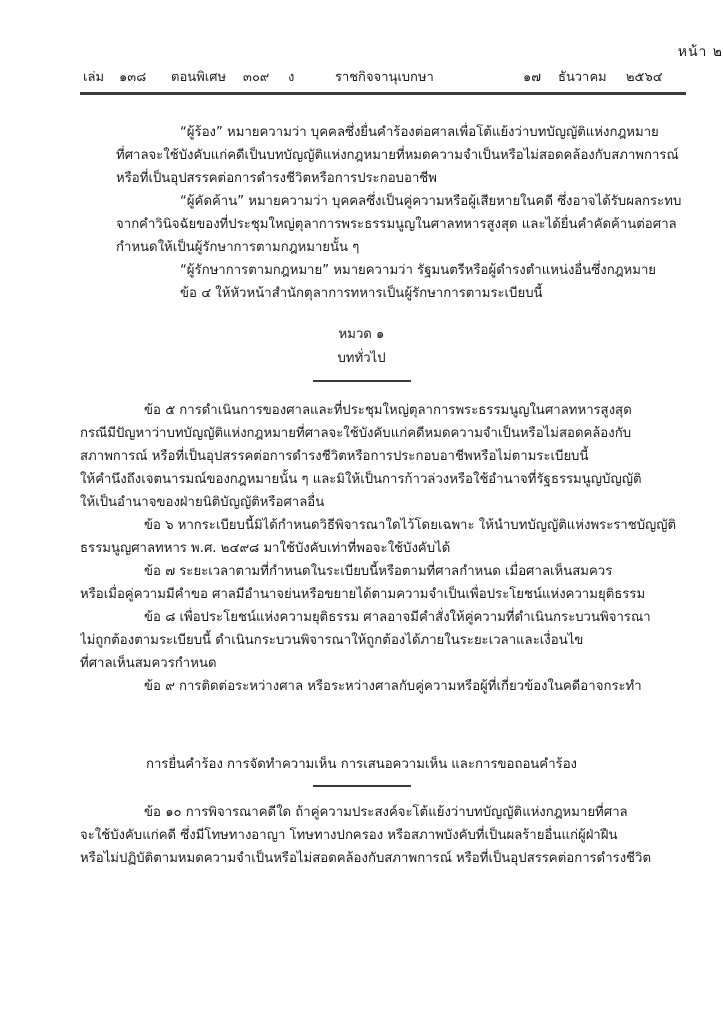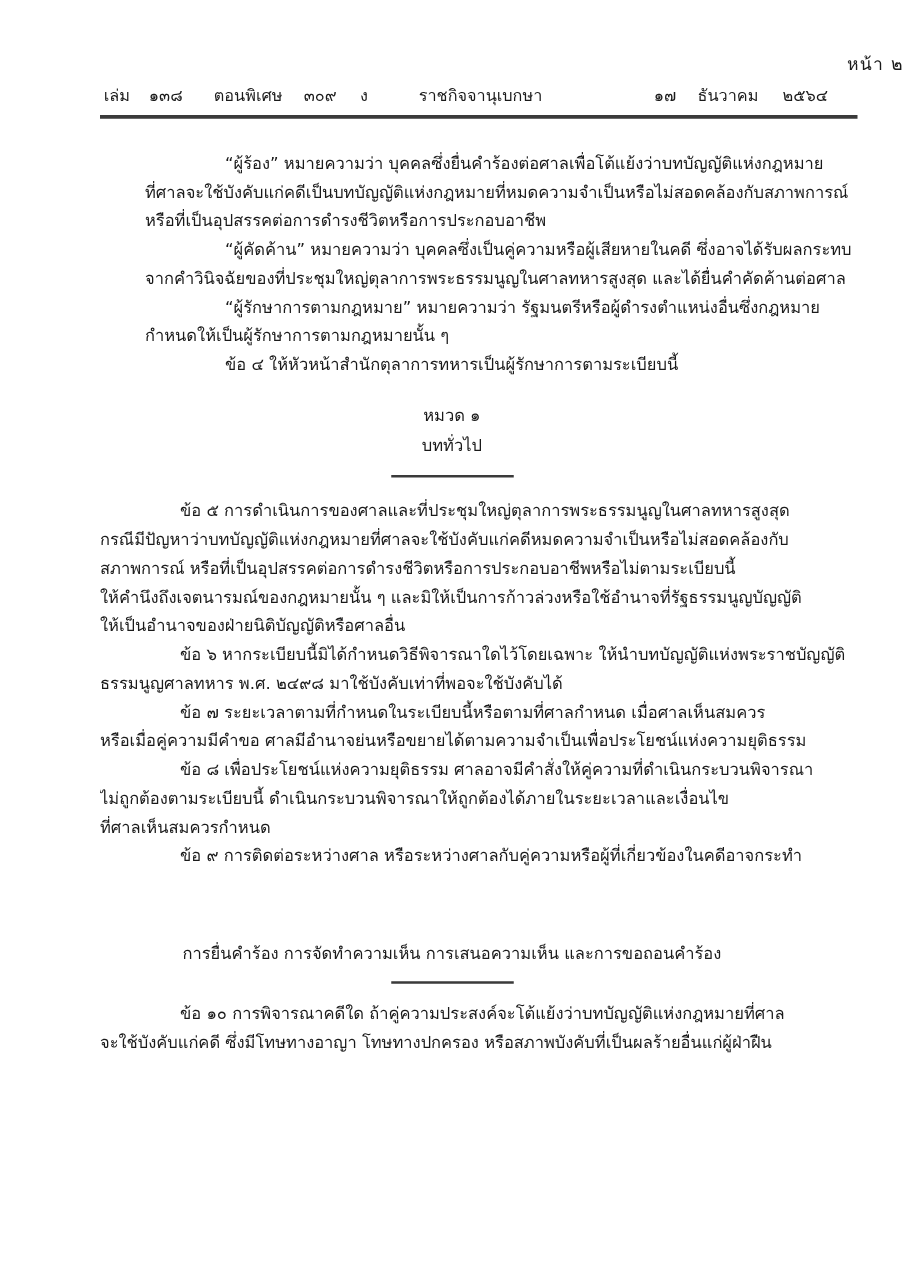--- a/index.html
+++ b/index.html
@@ -68,22 +68,22 @@
     <p class="para">
       <span class="line indent">“ผู้ร้อง” หมายความว่า บุคคลซึ่งยื่นคำร้องต่อศาลเพื่อโต้แย้งว่าบทบัญญัติแห่งกฎหมาย</span>
       <span class="line">ที่ศาลจะใช้บังคับแก่คดีเป็นบทบัญญัติแห่งกฎหมายที่หมดความจำเป็นหรือไม่สอดคล้องกับสภาพการณ์</span>
       <span class="line">หรือที่เป็นอุปสรรคต่อการดำรงชีวิตหรือการประกอบอาชีพ</span>
     </p>
     <p class="para">
       <span class="line indent">“ผู้คัดค้าน” หมายความว่า บุคคลซึ่งเป็นคู่ความหรือผู้เสียหายในคดี ซึ่งอาจได้รับผลกระทบ</span>
       <span class="line">จากคำวินิจฉัยของที่ประชุมใหญ่ตุลาการพระธรรมนูญในศาลทหารสูงสุด และได้ยื่นคำคัดค้านต่อศาล</span>
     </p>
     <p class="para">
+      <span class="line">กำหนดให้เป็นผู้รักษาการตามกฎหมายนั้น ๆ</span>
       <span class="line indent">“ผู้รักษาการตามกฎหมาย” หมายความว่า รัฐมนตรีหรือผู้ดำรงตำแหน่งอื่นซึ่งกฎหมาย</span>
-      <span class="line">กำหนดให้เป็นผู้รักษาการตามกฎหมายนั้น ๆ</span>
     </p>
     <p class="para">
       <span class="line indent">ข้อ ๔ ให้หัวหน้าสำนักตุลาการทหารเป็นผู้รักษาการตามระเบียบนี้</span>
     </p>
   </div>
 
   <div class="center-title" style="top:322px;">หมวด ๑</div>
   <div class="center-title" style="top:346px;">บททั่วไป</div>
   <div class="sec-rule" style="top:380px;"></div>
 
@@ -113,16 +113,17 @@
     </p>
   </div>
 
   <div class="center-title" style="top:752px;">การยื่นคำร้อง การจัดทำความเห็น การเสนอความเห็น และการขอถอนคำร้อง</div>
   <div class="sec-rule" style="top:785px;"></div>
 
   <div class="body-text" style="top:800px;">
     <p class="para">
       <span class="line indent">ข้อ ๑๐ การพิจารณาคดีใด ถ้าคู่ความประสงค์จะโต้แย้งว่าบทบัญญัติแห่งกฎหมายที่ศาล</span>
       <span class="line">จะใช้บังคับแก่คดี ซึ่งมีโทษทางอาญา โทษทางปกครอง หรือสภาพบังคับที่เป็นผลร้ายอื่นแก่ผู้ฝ่าฝืน</span>
+      <span class="line">หรือไม่ปฏิบัติตามหมดความจำเป็นหรือไม่สอดคล้องกับสภาพการณ์ หรือที่เป็นอุปสรรคต่อการดำรงชีวิต</span>
     </p>
   </div>
 
 </div>
 
 </body></html>

